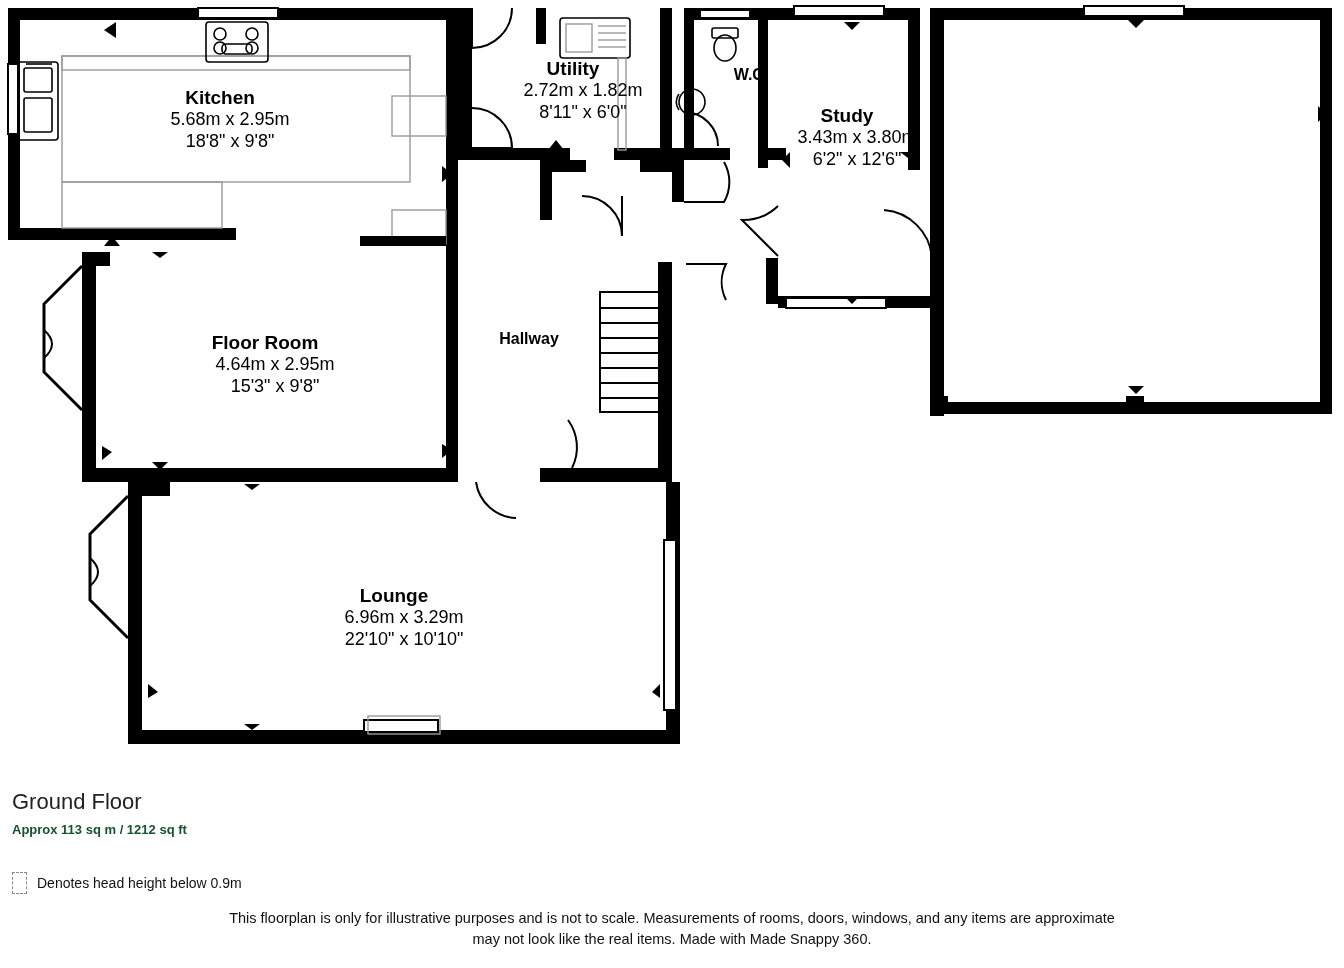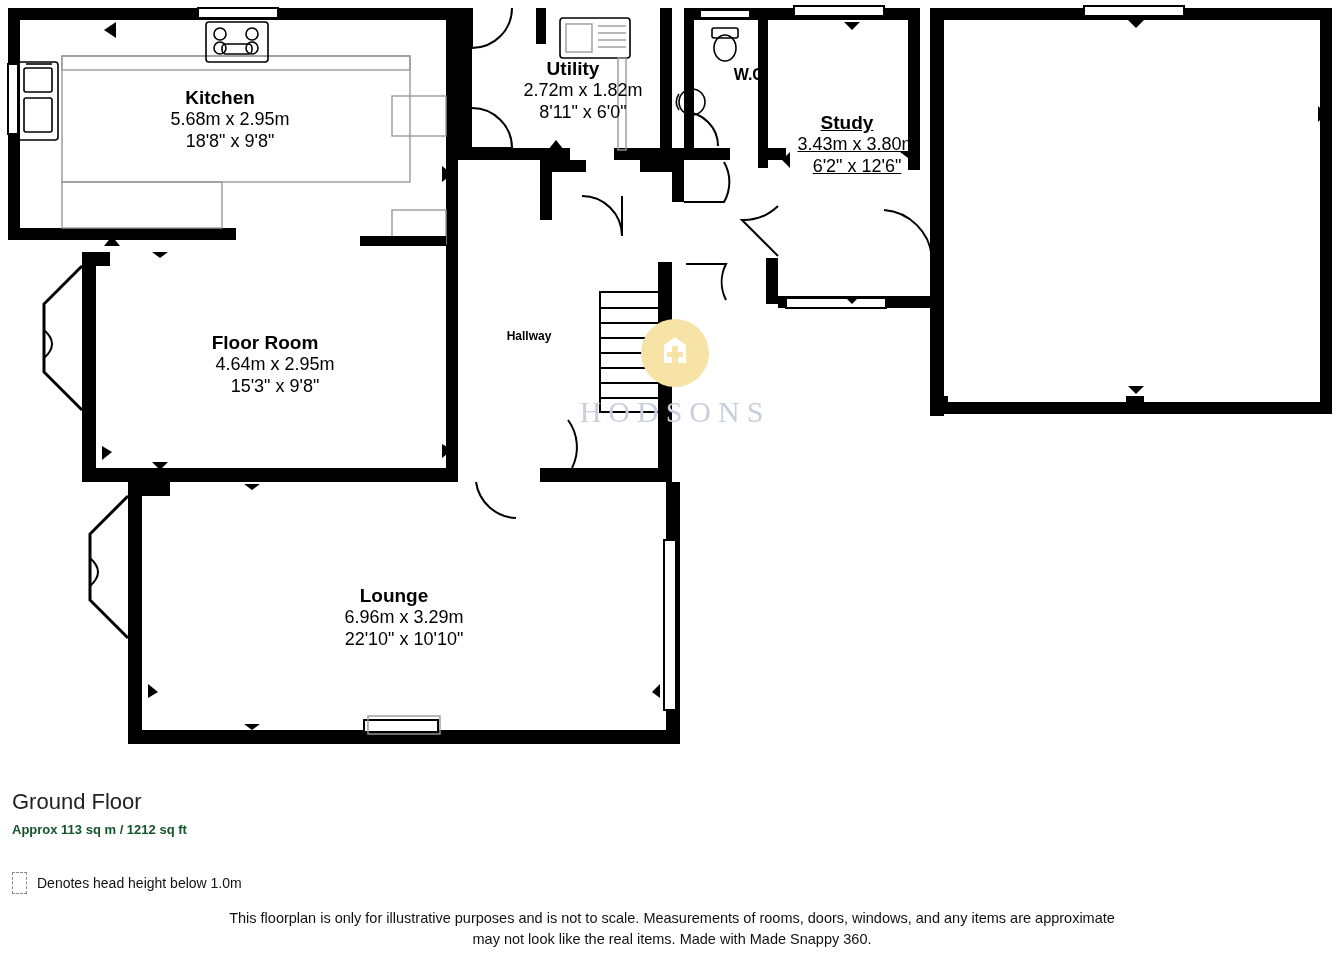--- a/index.html
+++ b/index.html
@@ -30,21 +30,21 @@
   }
   .lbl .name {
     font-weight: bold;
     font-size: 19px;
   }
   .lbl .dim {
     font-size: 18px;
     margin-left: 20px;
   }
   .lbl.plain .name { font-weight: bold; font-size: 16px; }
-  .lbl.hallway .name { font-weight: bold; font-size: 12px; }
+  .lbl.hallway .name { font-weight: bold; font-size: 16px; }
 
   #footer {
     position: absolute;
     left: 0;
     top: 780px;
     width: 1344px;
   }
   #floor-title {
     position: absolute;
     left: 12px;
@@ -279,48 +279,39 @@
       <polygon points="944,106 936,114 944,122"></polygon>
       <polygon points="1318,106 1326,114 1318,122"></polygon>
       <polygon points="1128,20 1136,28 1144,20"></polygon>
       <polygon points="844,22 852,30 860,22"></polygon>
       <polygon points="844,296 852,304 860,296"></polygon>
       <polygon points="1128,386 1136,394 1144,386"></polygon>
     </g>
   </svg>
 
   
-  <div id="watermark">
-    <svg width="270" height="115" viewBox="0 0 270 115" xmlns="http://www.w3.org/2000/svg">
-      <circle cx="135" cy="38" r="34" fill="#f7e3a6"></circle>
-      <path d="M124 48 L124 30 L135 22 L146 30 L146 48 Z" fill="#ffffff"></path>
-      <rect x="132" y="31" width="6" height="18" fill="#f7e3a6"></rect>
-      <rect x="127" y="37" width="16" height="5" fill="#f7e3a6"></rect>
-    </svg>
-    <div class="wm-text">HODSONS</div>
-  </div>
 
   
   <div class="lbl" style="left:120px; top:86px; width:200px;">
     <div class="name">Kitchen</div>
     <div class="dim">5.68m x 2.95m</div>
     <div class="dim">18'8" x 9'8"</div>
   </div>
 
   <div class="lbl" style="left:473px; top:57px; width:200px;">
     <div class="name">Utility</div>
     <div class="dim">2.72m x 1.82m</div>
     <div class="dim">8'11" x 6'0"</div>
   </div>
 
   <div class="lbl plain" style="left:701px; top:65px; width:100px;">
     <div class="name">W.C.</div>
   </div>
 
-  <div class="lbl" style="left:747px; top:111px; width:200px;text-decoration:underline;">
+  <div class="lbl" style="left:747px; top:104px; width:200px;">
     <div class="name">Study</div>
     <div class="dim">3.43m x 3.80m</div>
     <div class="dim">6'2" x 12'6"</div>
   </div>
 
 
   <div class="lbl" style="left:165px; top:331px; width:200px;">
     <div class="name">Floor Room</div>
     <div class="dim">4.64m x 2.95m</div>
     <div class="dim">15'3" x 9'8"</div>
@@ -336,20 +327,20 @@
     <div class="dim">22'10" x 10'10"</div>
   </div>
 </div>
 
 <div id="footer">
   <div id="floor-title">Ground Floor</div>
   <div id="floor-area">Approx 113 sq m / 1212 sq ft</div>
 
   <div id="legend">
     <div class="swatch"></div>
-    <div class="legend-text">Denotes head height below 1.0m</div>
+    <div class="legend-text">Denotes head height below 0.9m</div>
   </div>
 
   <div id="disclaimer">
     <div>This floorplan is only for illustrative purposes and is not to scale. Measurements of rooms, doors, windows, and any items are approximate</div>
     <div>may not look like the real items. Made with Made Snappy 360.</div>
   </div>
 </div>
 
 </body></html>

